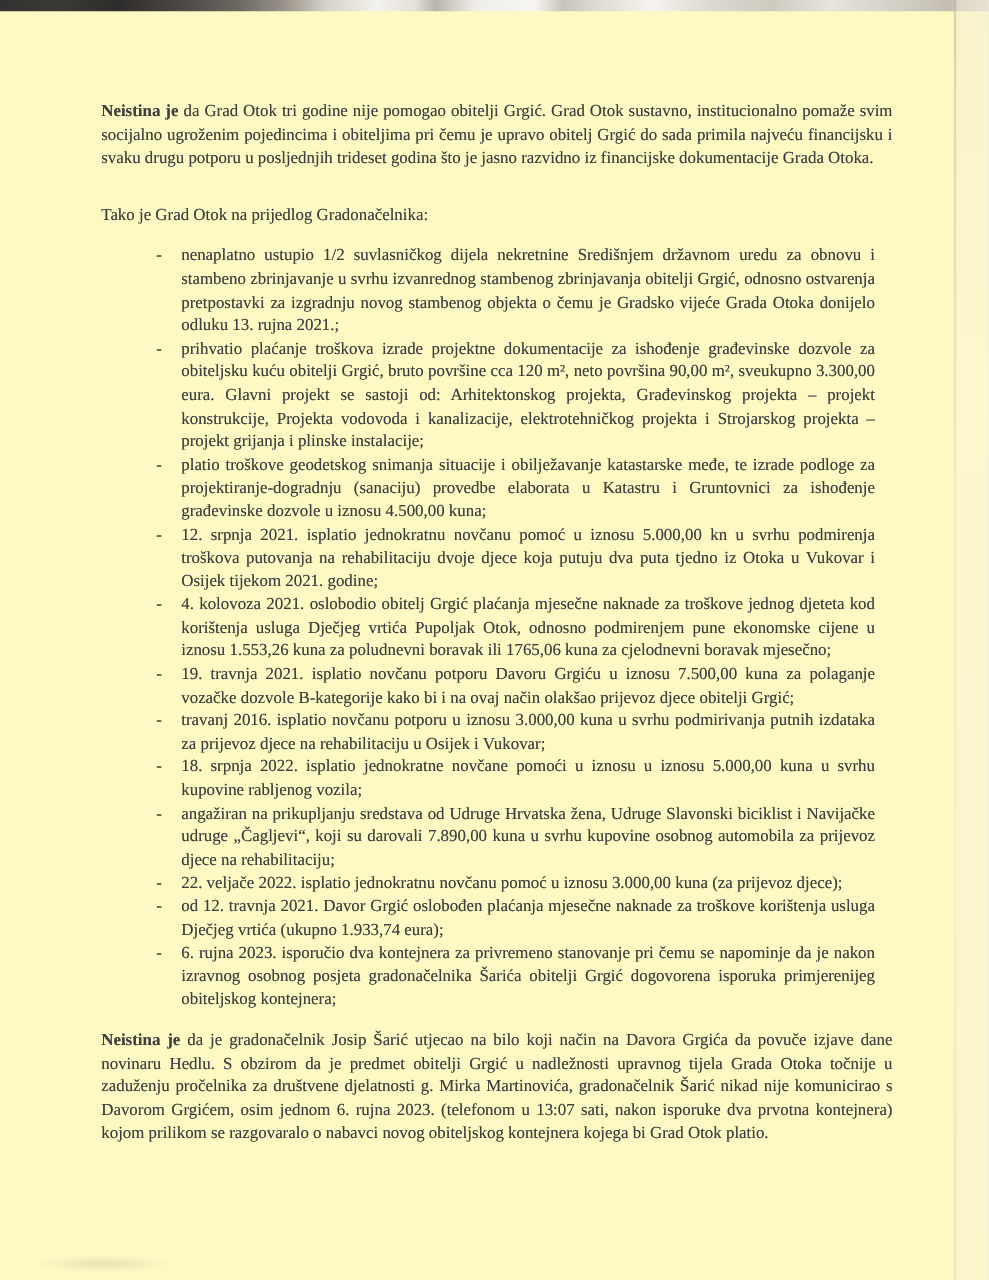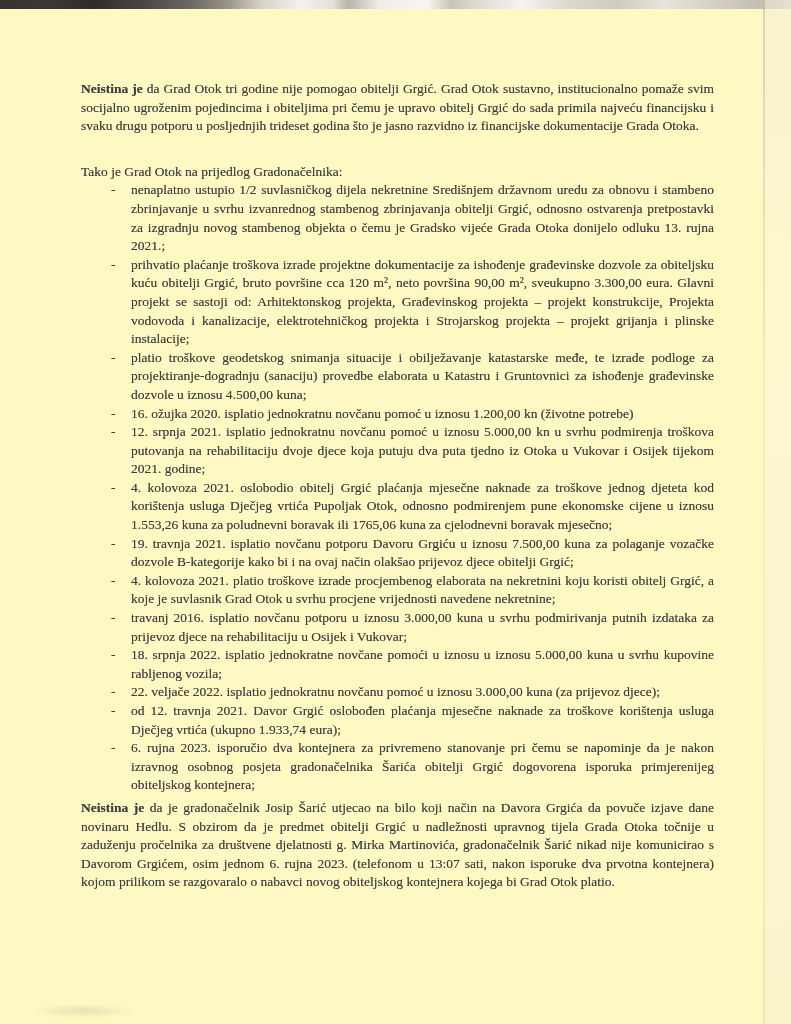--- a/index.html
+++ b/index.html
@@ -65,21 +65,21 @@
     width: 633px;
     font-size: 13.5px;
     line-height: 18.6px;
     text-align: justify;
     text-shadow: 0 0 0.5px rgba(62,62,62,0.55);
   }
   p { margin: 0; }
   .para-lead { font-weight: bold; }
   .list-intro { margin-top: 27px; }
   ul.measures {
-    margin: 0;
+    margin: 14px;
     padding: 0;
     list-style: none;
   }
   ul.measures li {
     position: relative;
     padding-left: 50px;
     text-align: justify;
   }
   ul.measures li::before {
     content: "-";
@@ -101,27 +101,26 @@
   <div class="content">
 
     <p><span class="para-lead">Neistina je</span><span> da Grad Otok tri godine nije pomogao obitelji Grgić. Grad Otok sustavno, institucionalno pomaže svim socijalno ugroženim pojedincima i obiteljima pri čemu je upravo obitelj Grgić do sada primila najveću financijsku i svaku drugu potporu u posljednjih trideset godina što je jasno razvidno iz financijske dokumentacije Grada Otoka.</span></p>
 
     <p class="list-intro">Tako je Grad Otok na prijedlog Gradonačelnika:</p>
 
     <ul class="measures">
       <li><span>nenaplatno ustupio 1/2 suvlasničkog dijela nekretnine Središnjem državnom uredu za obnovu i stambeno zbrinjavanje u svrhu izvanrednog stambenog zbrinjavanja obitelji Grgić, odnosno ostvarenja pretpostavki za izgradnju novog stambenog objekta o čemu je Gradsko vijeće Grada Otoka donijelo odluku 13. rujna 2021.;</span></li>
       <li><span>prihvatio plaćanje troškova izrade projektne dokumentacije za ishođenje građevinske dozvole za obiteljsku kuću obitelji Grgić, bruto površine cca 120 m², neto površina 90,00 m², sveukupno 3.300,00 eura. Glavni projekt se sastoji od: Arhitektonskog projekta, Građevinskog projekta – projekt konstrukcije, Projekta vodovoda i kanalizacije, elektrotehničkog projekta i Strojarskog projekta – projekt grijanja i plinske instalacije;</span></li>
       <li><span>platio troškove geodetskog snimanja situacije i obilježavanje katastarske međe, te izrade podloge za projektiranje-dogradnju (sanaciju) provedbe elaborata u Katastru i Gruntovnici za ishođenje građevinske dozvole u iznosu 4.500,00 kuna;</span></li>
-      <li><span>16. ožujka 2020. isplatio jednokratnu novčanu pomoć u iznosu 1.200,00 kn (životne potrebe)</span></li>
       <li><span>12. srpnja 2021. isplatio jednokratnu novčanu pomoć u iznosu 5.000,00 kn u svrhu podmirenja troškova putovanja na rehabilitaciju dvoje djece koja putuju dva puta tjedno iz Otoka u Vukovar i Osijek tijekom 2021. godine;</span></li>
       <li><span>4. kolovoza 2021. oslobodio obitelj Grgić plaćanja mjesečne naknade za troškove jednog djeteta kod korištenja usluga Dječjeg vrtića Pupoljak Otok, odnosno podmirenjem pune ekonomske cijene u iznosu 1.553,26 kuna za poludnevni boravak ili 1765,06 kuna za cjelodnevni boravak mjesečno;</span></li>
       <li><span>19. travnja 2021. isplatio novčanu potporu Davoru Grgiću u iznosu 7.500,00 kuna za polaganje vozačke dozvole B-kategorije kako bi i na ovaj način olakšao prijevoz djece obitelji Grgić;</span></li>
-      <li><span>4. kolovoza 2021. platio troškove izrade procjembenog elaborata na nekretnini koju koristi obitelj Grgić, a koje je suvlasnik Grad Otok u svrhu procjene vrijednosti navedene nekretnine;</span></li>
       <li><span>travanj 2016. isplatio novčanu potporu u iznosu 3.000,00 kuna u svrhu podmirivanja putnih izdataka za prijevoz djece na rehabilitaciju u Osijek i Vukovar;</span></li>
       <li><span>18. srpnja 2022.  isplatio jednokratne novčane pomoći u iznosu u iznosu 5.000,00 kuna u svrhu kupovine rabljenog vozila;</span></li>
+      <li><span>angažiran na prikupljanju sredstava od Udruge Hrvatska žena, Udruge Slavonski biciklist i Navijačke udruge „Čagljevi“, koji su darovali 7.890,00 kuna u svrhu kupovine osobnog automobila za prijevoz djece na rehabilitaciju;</span></li>
       <li><span>22. veljače 2022. isplatio jednokratnu novčanu pomoć u iznosu 3.000,00 kuna (za prijevoz djece);</span></li>
       <li><span>od 12. travnja 2021. Davor Grgić oslobođen plaćanja mjesečne naknade za troškove korištenja usluga Dječjeg vrtića (ukupno 1.933,74 eura);</span></li>
       <li><span>6. rujna 2023. isporučio dva kontejnera za privremeno stanovanje pri čemu se napominje da je nakon izravnog osobnog posjeta gradonačelnika Šarića obitelji Grgić dogovorena isporuka primjerenijeg obiteljskog kontejnera;</span></li>
     </ul>
 
     <p class="closing"><span class="para-lead">Neistina je</span><span> da je gradonačelnik Josip Šarić utjecao na bilo koji način na Davora Grgića da povuče izjave dane novinaru Hedlu. S obzirom da je predmet obitelji Grgić u nadležnosti upravnog tijela Grada Otoka točnije u zaduženju pročelnika za društvene djelatnosti g. Mirka Martinovića, gradonačelnik Šarić nikad nije komunicirao s Davorom Grgićem, osim jednom 6. rujna 2023. (telefonom u 13:07 sati, nakon isporuke dva prvotna kontejnera) kojom prilikom se razgovaralo o nabavci novog obiteljskog kontejnera kojega bi Grad Otok platio.</span></p>
 
   </div>
 </div>
 

